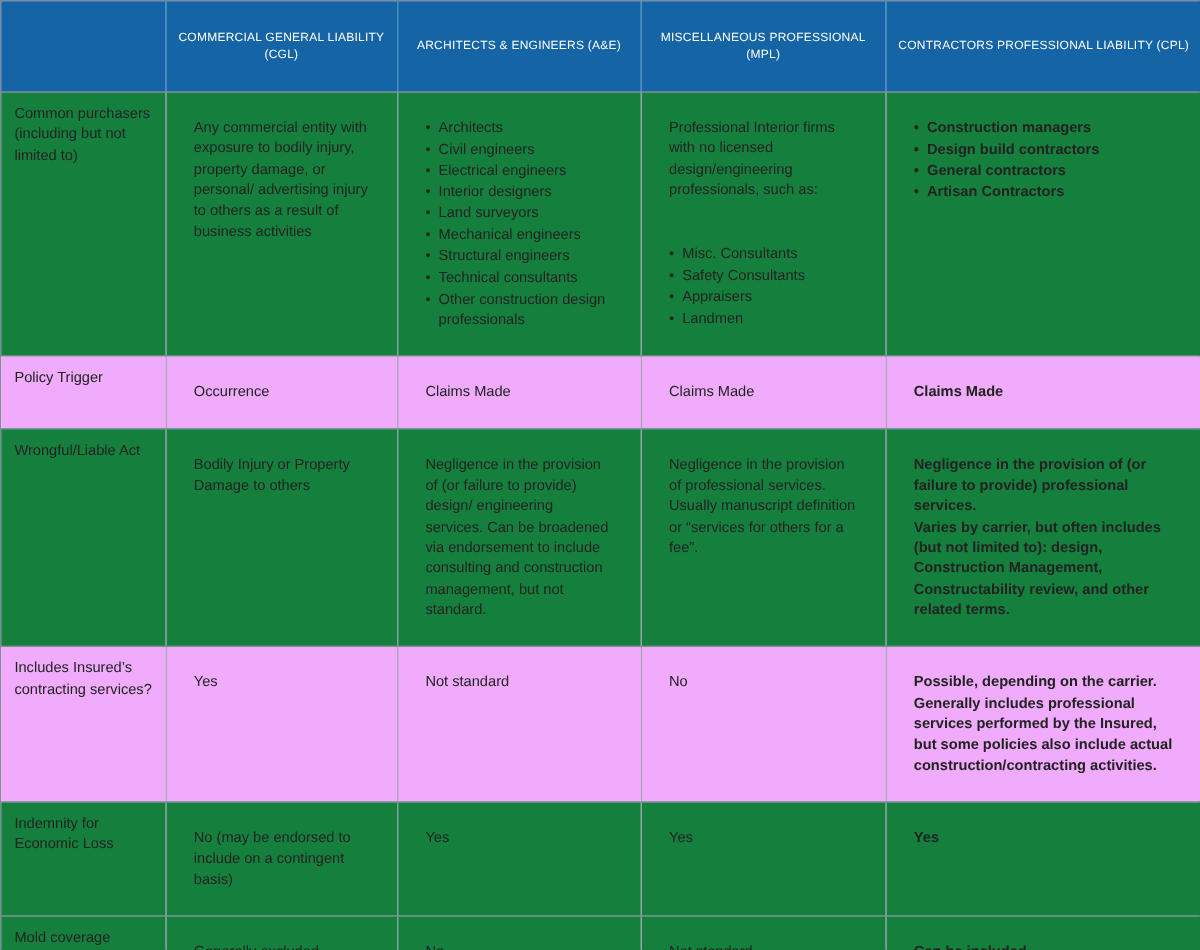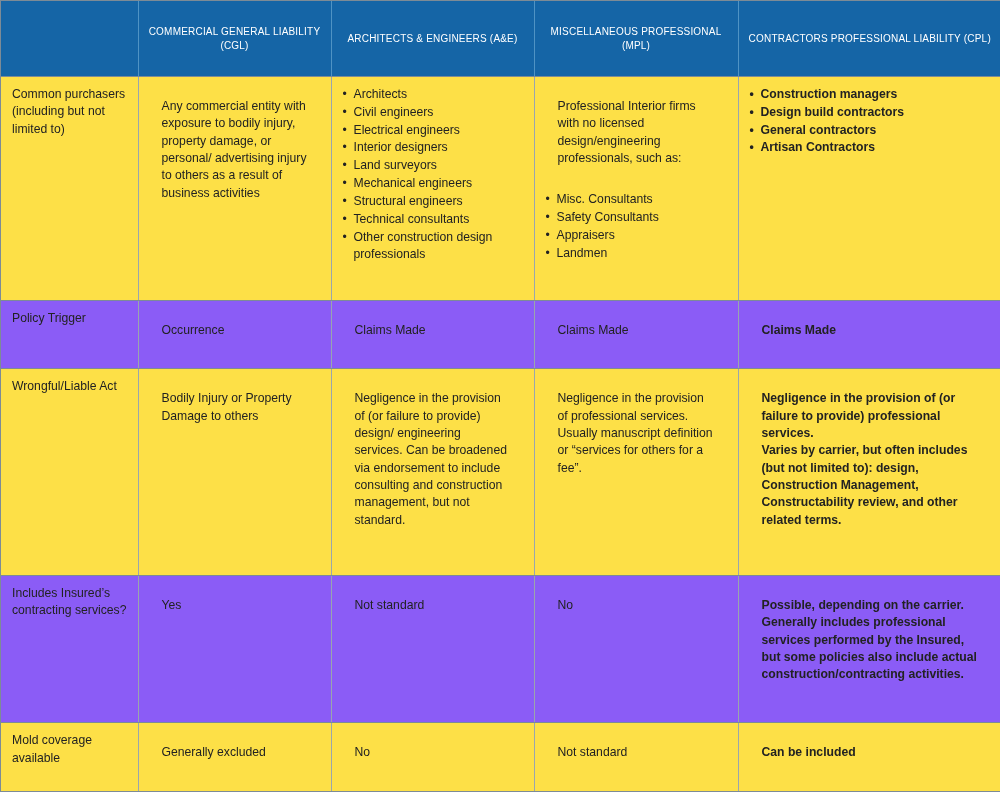--- a/index.html
+++ b/index.html
@@ -61,28 +61,28 @@
     color: #222222;
     padding: 9px 10px 9px 11px;
     border-right: 1px solid #9aa5ad;
     border-bottom: 1px solid #7d8b96;
     box-sizing: border-box;
     word-wrap: break-word;
   }
   tbody td:last-child { border-right: none; font-weight: bold; }
   tbody tr:last-child td { border-bottom: none; }
 
-  tbody tr.alt td { background: #8b5cf6; }
-  tbody tr.plain td { background: #fde047; }
+  tbody tr.alt td { background: #f0abfc; }
+  tbody tr.plain td { background: #15803d; }
 
   td.label { color: #222222; }
 
   ul.bullets {
     list-style: none;
-    margin: 0;
+    margin: 12px;
     padding: 0;
   }
   ul.bullets li {
     position: relative;
     padding-left: 11px;
     margin: 0 0 0.5px 0;
     line-height: 1.42;
   }
   ul.bullets li::before {
     content: "\2022";
@@ -192,20 +192,35 @@
             <div class="para">Not standard</div>
           </td>
           <td>
             <div class="para">No</div>
           </td>
           <td>
             <div class="para">Possible, depending on the carrier. Generally includes professional services performed by the Insured, but some policies also include actual construction/contracting activities.</div>
           </td>
         </tr>
         <tr class="plain">
+          <td class="label">Indemnity for Economic Loss</td>
+          <td>
+            <div class="para">No (may be endorsed to include on a contingent basis)</div>
+          </td>
+          <td>
+            <div class="para">Yes</div>
+          </td>
+          <td>
+            <div class="para">Yes</div>
+          </td>
+          <td>
+            <div class="para">Yes</div>
+          </td>
+        </tr>
+        <tr class="plain">
           <td class="label">Mold coverage available</td>
           <td>
             <div class="para">Generally excluded</div>
           </td>
           <td>
             <div class="para">No</div>
           </td>
           <td>
             <div class="para">Not standard</div>
           </td>

